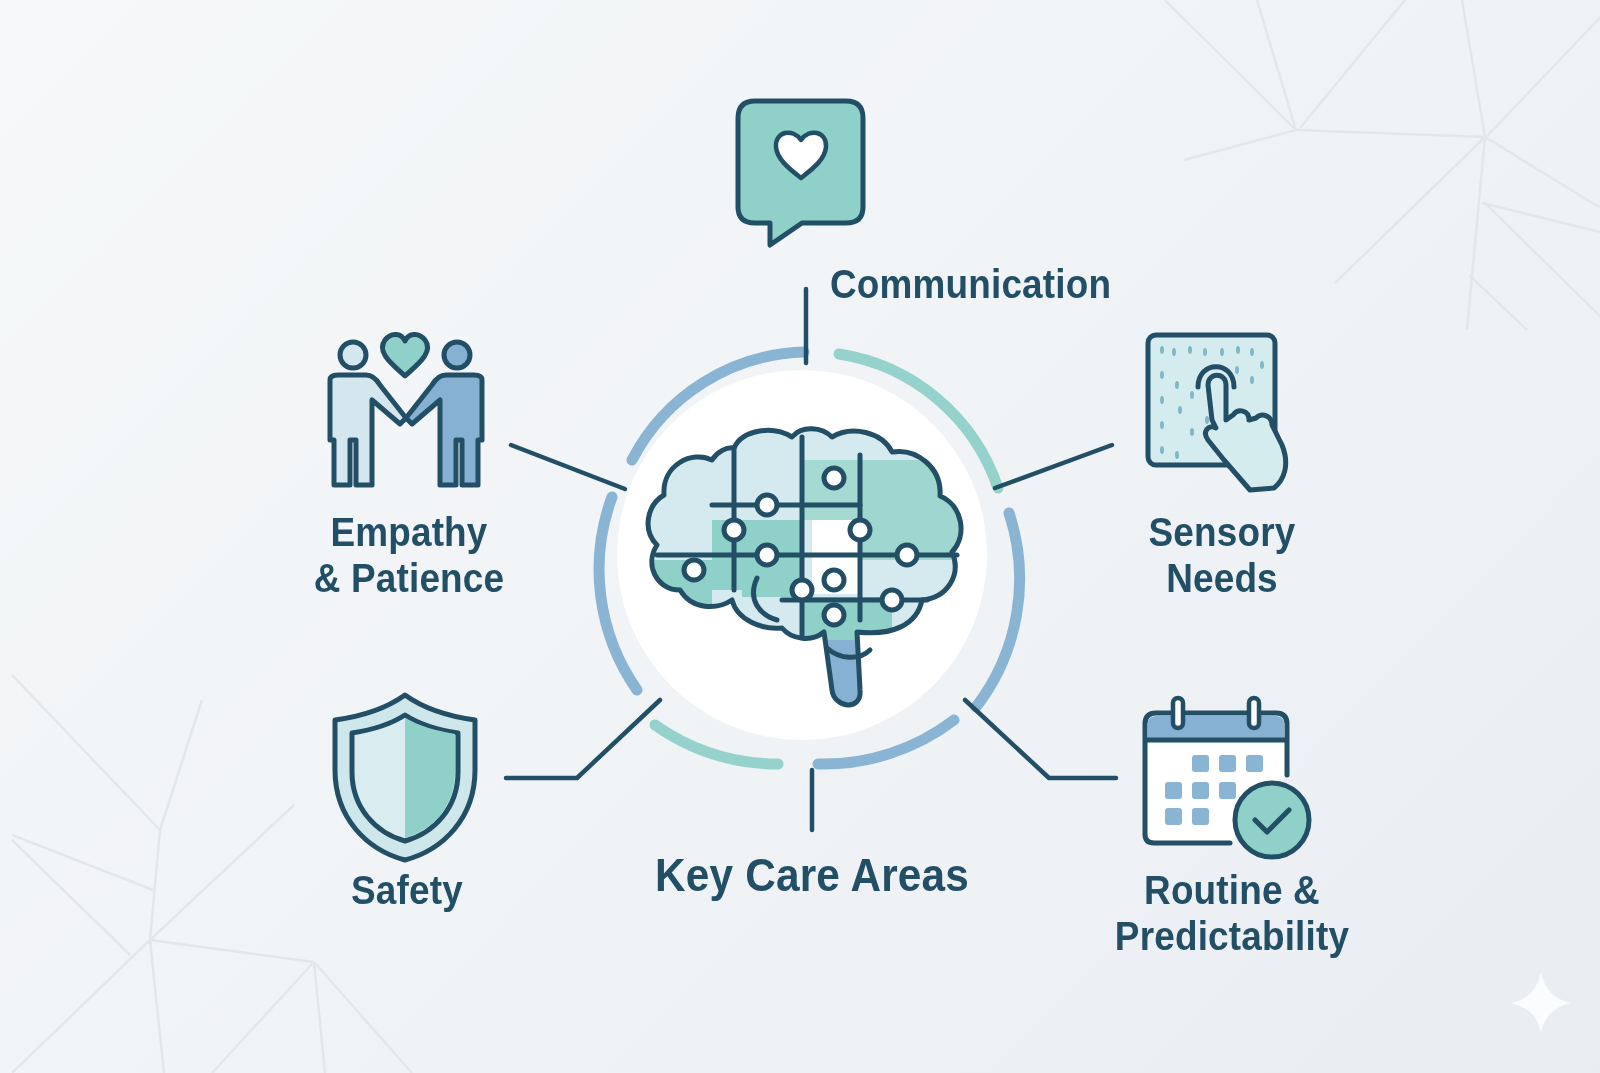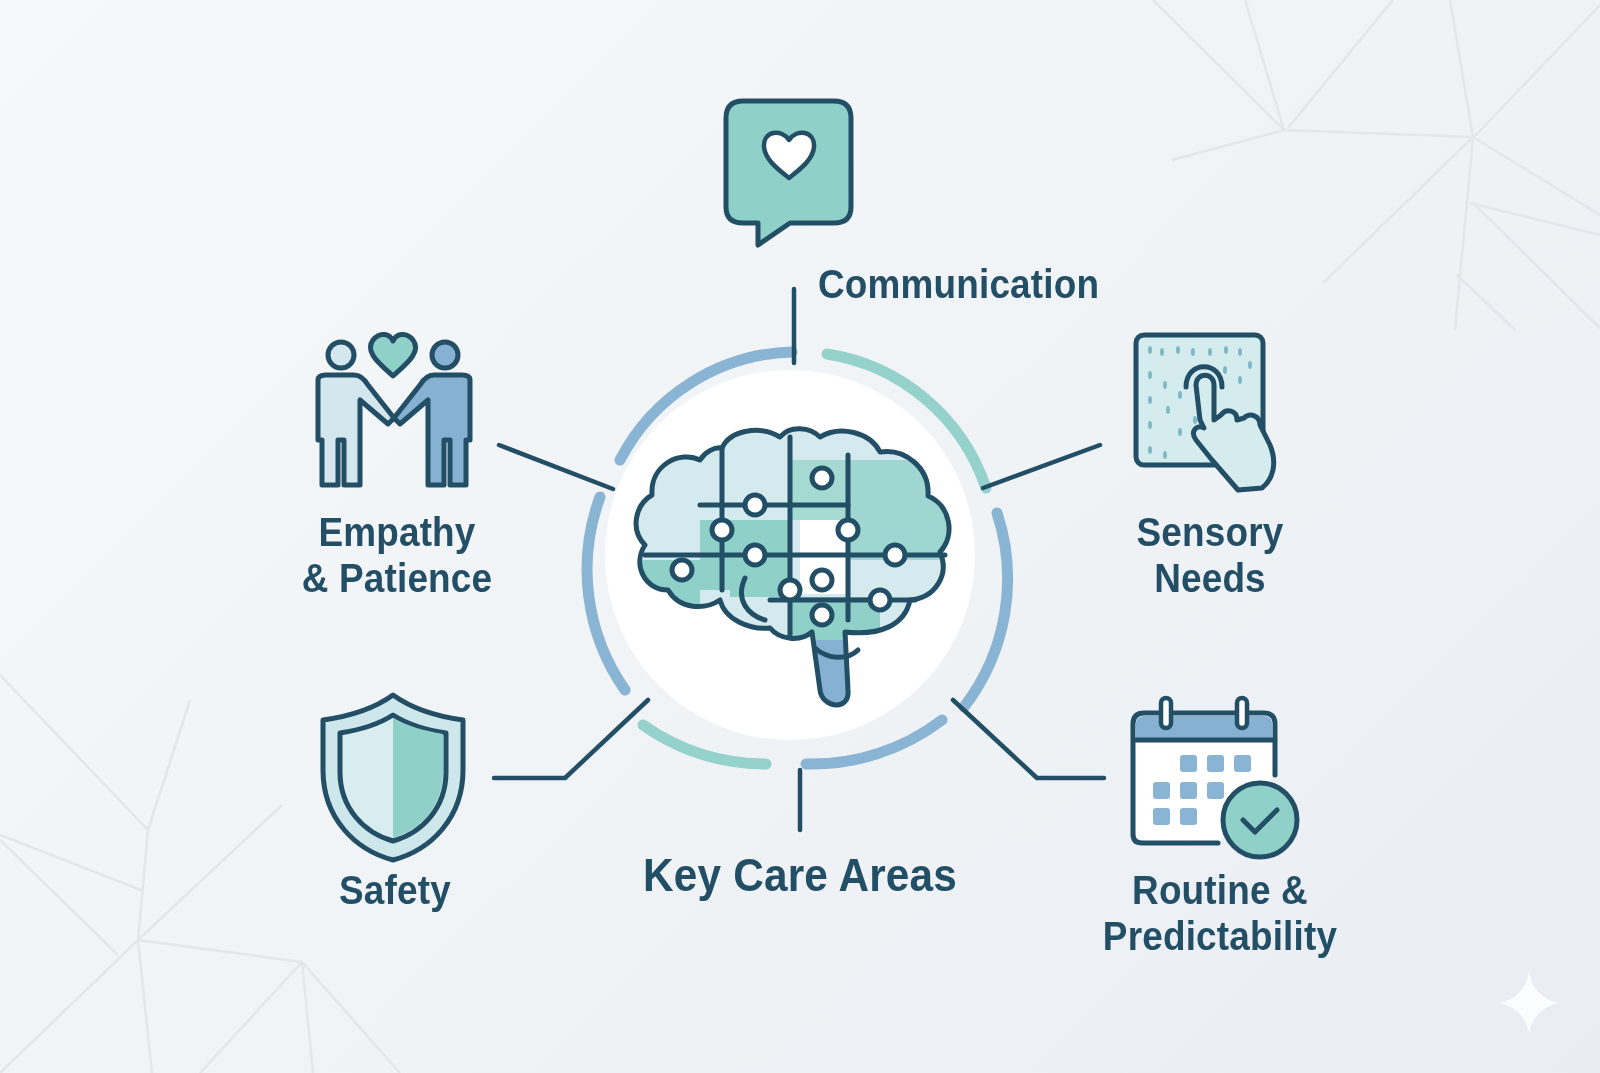--- a/index.html
+++ b/index.html
@@ -1,21 +1,21 @@
 <!DOCTYPE html>
 <html><head>
 <meta charset="utf-8">
 <style>
   html, body { margin: 0; padding: 0; }
   body {
     width: 1600px; height: 1073px; overflow: hidden; position: relative;
     background: linear-gradient(135deg, #f6f8f9 0%, #f0f3f6 55%, #e9edf2 100%);
     font-family: "Liberation Sans", "DejaVu Sans", sans-serif;
   }
-  .stage { position: absolute; left: 0; top: 0; width: 1432px; height: 1073px; }
+  .stage { position: absolute; left: 12px; top: 0; width: 1432px; height: 1073px; }
   svg.layer { position: absolute; left: 0; top: 0; }
   .label {
     position: absolute; color: #234f66; font-weight: 700;
     font-family: "Liberation Sans", "DejaVu Sans", sans-serif;
     letter-spacing: 0.2px; text-align: center; line-height: 1.12;
     font-stretch: condensed;
   }
   .label span { display: block; }
   .lbl-comm { left: 818px; top: 262px; font-size: 41px; text-align: left; transform: scaleX(0.9); transform-origin: left center; }
   .lbl-emp { left: 272px; top: 510px; width: 250px; font-size: 41px; transform: scaleX(0.9); }

